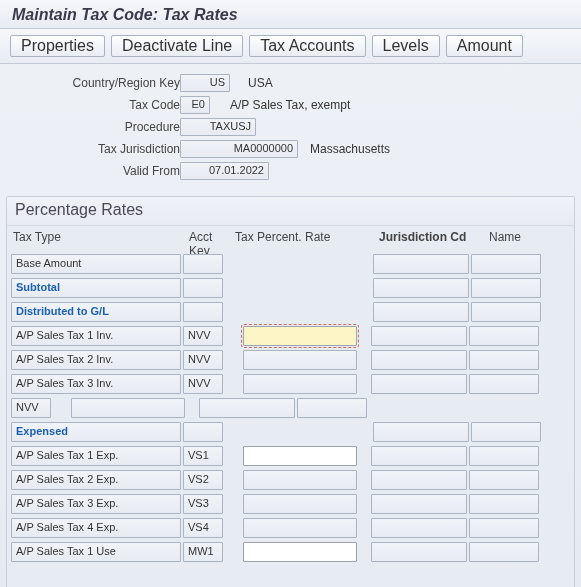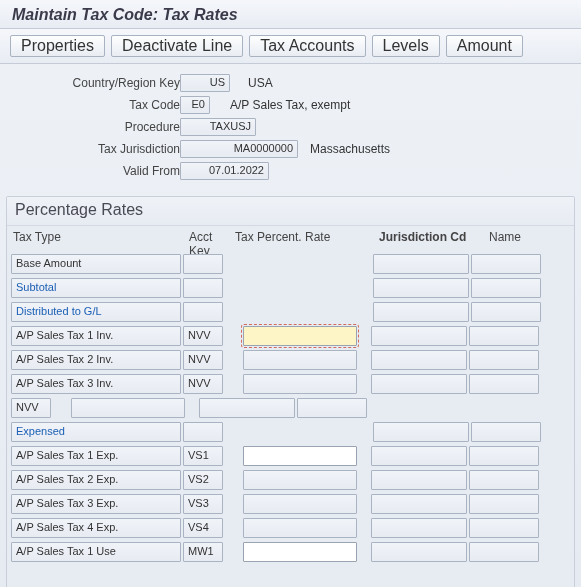--- a/index.html
+++ b/index.html
@@ -110,21 +110,21 @@
     border: 1px solid #aab3c1;
     height: 20px;
     box-sizing: border-box;
     padding: 2px 4px;
     font-size: 11px;
     color: #333;
     border-radius: 1px;
     margin-right: 2px;
   }
   .cell-type { width: 170px; }
-  .cell-link { color: #1a5fb4; }
+  .cell-link { color: #1a5fb4; font-weight: bold; }
   .cell-key  { width: 40px; text-align: left; }
   .cell-rate-ro, .cell-rate-ed {
     width: 114px;
     margin-left: 14px;
     margin-right: 14px;
   }
   .cell-rate-ed {
     background: #ffffff;
     border: 1px solid #9aa3b2;
   }

